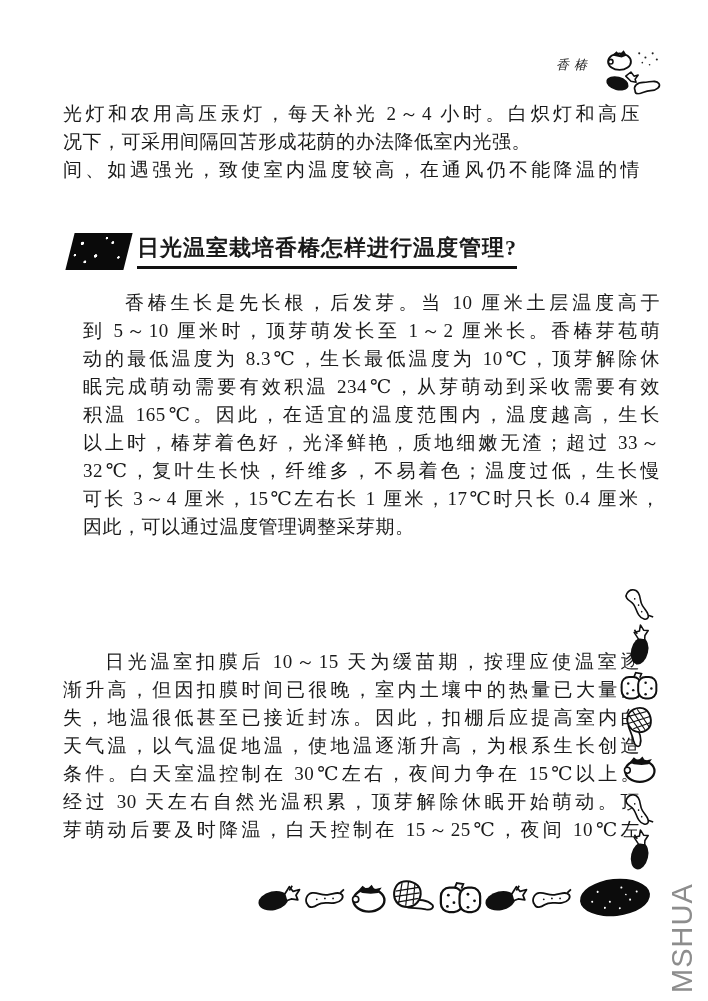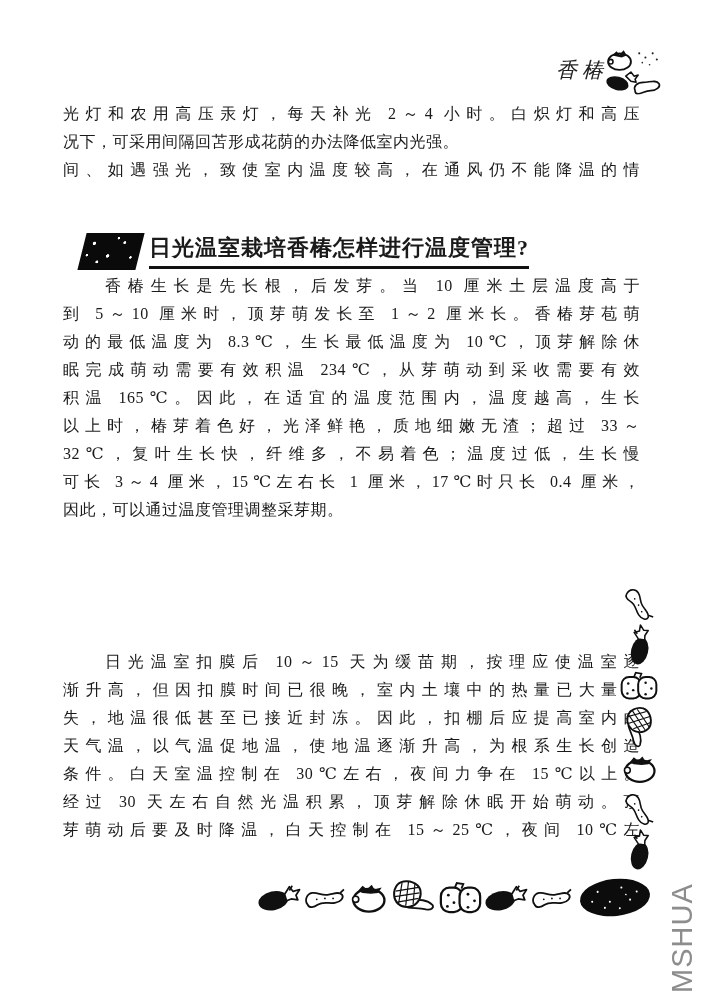--- a/index.html
+++ b/index.html
@@ -9,42 +9,42 @@
     font-family:"Liberation Serif","DejaVu Serif",serif;
     color:#1a1a1a;
     position:relative;
     overflow:hidden;
   }
   .page{position:absolute;inset:0;background:#ffffff;}
 
   
   .running-head{
     position:absolute;left:556px;top:56px;width:50px;
-    font-size:21px;font-style:italic;letter-spacing:5px;color:#222;
+    font-size:13px;font-style:italic;letter-spacing:5px;color:#222;
     white-space:nowrap;
   }
   .cluster-wrap{position:absolute;left:604px;top:49px;width:58px;height:46px;}
 
   
   .textblock{position:absolute;left:63px;width:577px;}
   .line{
-    font-size:16px;line-height:28px;height:28px;
+    font-size:19px;line-height:28px;height:28px;
     text-align:justify;text-align-last:justify;
     white-space:nowrap;letter-spacing:0.5px;
     overflow:visible;
   }
   .line.end{text-align-last:left;}
   .line.indent{text-indent:42px;}
   #intro{top:100px;}
-  #para1{top:272px;}
+  #para1{top:289px;margin-left:20px;}
   #para2{top:648px;}
 
   
   .section-head{
-    position:absolute;left:82px;top:229px;width:560px;height:44px;
+    position:absolute;left:70px;top:229px;width:560px;height:44px;
     display:flex;align-items:center;
   }
   .chip{
     width:58px;height:37px;flex:0 0 auto;
     background-color:#0a0a0a;
     background-image:
       radial-gradient(circle at 18% 28%, #fff 1.4px, transparent 2px),
       radial-gradient(circle at 46% 62%, #fff 1.4px, transparent 2px),
       radial-gradient(circle at 70% 26%, #fff 1.1px, transparent 1.7px),
       radial-gradient(circle at 30% 78%, #fff 1.1px, transparent 1.7px),

